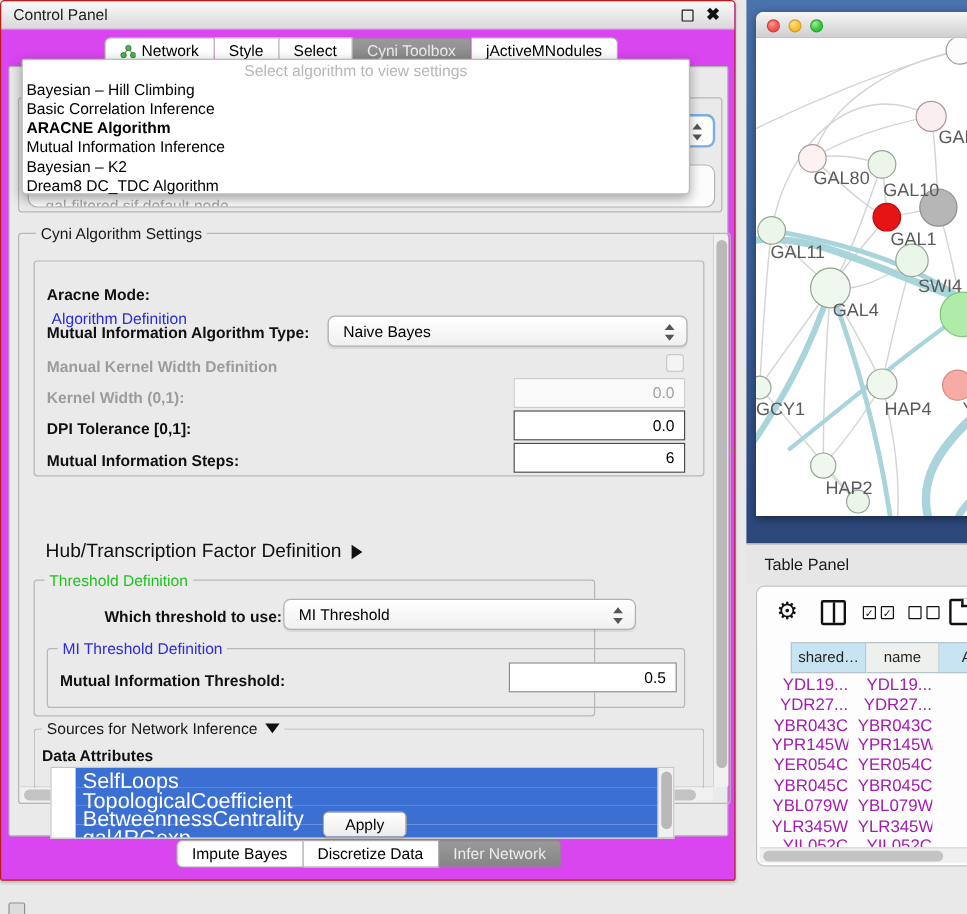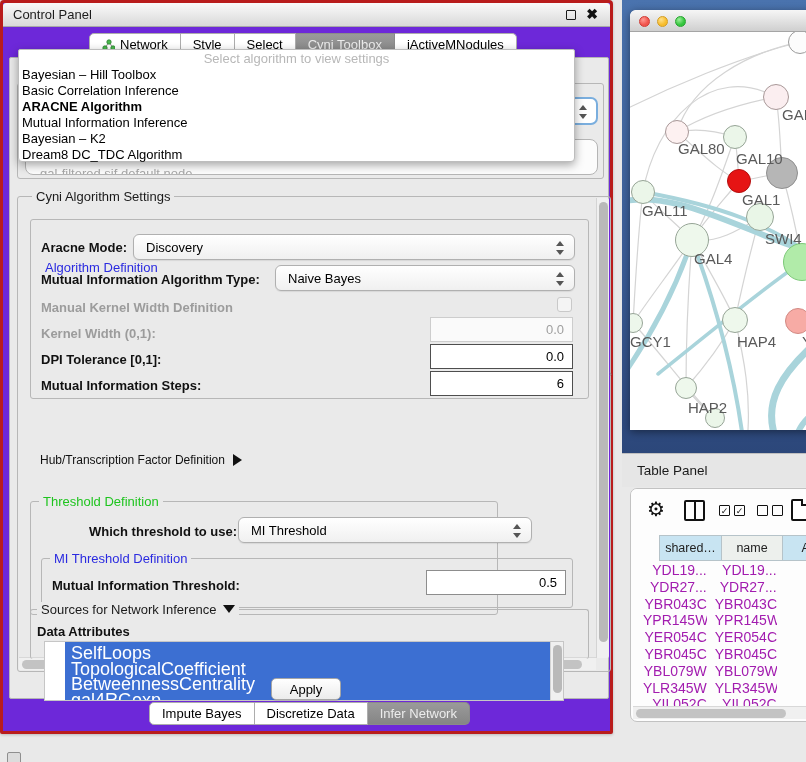--- a/index.html
+++ b/index.html
@@ -2,21 +2,21 @@
 <html><head>
 <meta charset="utf-8">
 <style>
   * { margin:0; padding:0; box-sizing:border-box; }
   html,body { width:806px; height:762px; }
   body { font-family:"Liberation Sans", sans-serif; background:#e9e9e9; position:relative; overflow:hidden; }
   #root { position:absolute; left:0; top:0; width:806px; height:762px; overflow:hidden; background:#e9e9e9; }
 
   
   .cp-window { position:absolute; left:0; top:8; width:613px; height:734px;
-    background:#6d28d9; border:3px solid #b91c1c; border-radius:4px 4px 2px 2px;
+    background:#d946ef; border:1px solid #b91c1c; border-radius:4px 4px 2px 2px;
     box-shadow:0 1px 3px rgba(0,0,0,.2); }
   .cp-titlebar { position:absolute; left:0; top:0; right:0; height:24px;
     background:linear-gradient(180deg,#fafafa,#d9d9d9); border-bottom:1px solid #a8a8a8;
     border-radius:3px 3px 0 0; }
   .cp-title { position:absolute; left:10px; top:4px; font-size:13px; color:#1c1c1c; }
   .cp-float { position:absolute; right:34px; top:7px; width:10px; height:10px; border:1.6px solid #1a1a1a; border-radius:1px; cursor:pointer; }
   .cp-close { position:absolute; right:12px; top:3px; font-size:14px; font-weight:bold; color:#111; cursor:pointer; }
 
   
   .seg-tabs { position:absolute; display:flex; height:23px; }
@@ -73,21 +73,21 @@
   .hsb-thumb { position:absolute; top:2px; height:9px; background:#c3c3c3; border-radius:5px; }
 
   
   .attr-list { position:absolute; background:#fff; border:1px solid #c6c6c6; overflow:hidden; }
   .attr-item { height:15.6px; background:#3c6fd2; color:#fff; font-size:18px; padding:1px 0 0 6px; white-space:nowrap;margin-left:20px; }
 
   .apply-btn { position:absolute; width:70px; height:22px; background:linear-gradient(180deg,#ffffff,#ececec);
     border:1px solid #a6a6a6; border-radius:5px; font-size:13px; color:#000; text-align:center; padding-top:3px; cursor:pointer;
     box-shadow:0 1px 1px rgba(0,0,0,.1); }
 
-  .hub-row { position:absolute; font-size:12px; color:#111; white-space:nowrap; }
+  .hub-row { position:absolute; font-size:16px; color:#111; white-space:nowrap; }
   .tri-right { display:inline-block; width:0; height:0; border-top:6px solid transparent; border-bottom:6px solid transparent;
     border-left:9px solid #111; vertical-align:-2px; margin-left:8px; }
   .tri-down { display:inline-block; width:0; height:0; border-left:6px solid transparent; border-right:6px solid transparent;
     border-top:8px solid #111; vertical-align:1px; margin-left:6px; }
 
   
   .desk { position:absolute; left:622px; top:0; width:184px; height:453px;
     background:linear-gradient(180deg,#4a73ae 0%, #3a5c96 60%, #2c477a 100%); }
   .net-window { position:absolute; left:8px; top:10px; width:190px; height:420px;
     background:#fff; border-radius:6px 6px 0 0; box-shadow:0 2px 8px rgba(0,0,0,.45); overflow:hidden; }
@@ -182,27 +182,20 @@
         </div>
 
         <div class="hsb-track" style="left:1px; right:14px; bottom:1px;">
           <div class="hsb-thumb" style="left:3px; width:560px;"></div>
         </div>
 
         <div class="grp" style="left:12px; top:22px; width:559px; height:180px;">
           <span class="grp-legend leg-blue" style="left:10px;margin-top:48px;">Algorithm Definition</span>
 
           <span class="flabel" style="left:10px; top:20px;">Aracne Mode:</span>
-          <div class="combo" style="left:102px; top:14px; width:442px;">
-            <span class="cval">Discovery</span>
-            <span class="arrows">
-                <i class="up"></i>
-                <i class="dn"></i>
-              </span>
-          </div>
 
           <span class="flabel" style="left:10px; top:52px;">Mutual Information Algorithm Type:</span>
           <div class="combo" style="left:244px; top:45px; width:300px;">
             <span class="cval">Naive Bayes</span>
             <span class="arrows">
                 <i class="up"></i>
                 <i class="dn"></i>
               </span>
           </div>
 
@@ -216,21 +209,21 @@
           <div class="tfield" style="left:399px; top:124px; width:143px;"><span>0.0</span></div>
 
           <span class="flabel" style="left:10px; top:158px;">Mutual Information Steps:</span>
           <div class="tfield" style="left:399px; top:151px; width:143px;"><span>6</span></div>
         </div>
 
         <div class="hub-row" style="left:22px; top:256px;">
           <span>Hub/Transcription Factor Definition</span><span class="tri-right"></span>
         </div>
 
-        <div class="grp" style="left:12px; top:304px; width:468px; height:114px;">
+        <div class="grp" style="left:12px; top:288px; width:468px; height:114px;">
           <span class="grp-legend leg-green" style="left:8px;">Threshold Definition</span>
 
           <span class="flabel" style="left:58px; top:22px;">Which threshold to use:</span>
           <div class="combo" style="left:207px; top:15px; width:294px;">
             <span class="cval">MI Threshold</span>
             <span class="arrows">
                 <i class="up"></i>
                 <i class="dn"></i>
               </span>
           </div>
@@ -262,21 +255,21 @@
 
     <div class="seg-tabs bottom-tabs">
       <div class="seg-tab"><span>Impute Bayes</span></div>
       <div class="seg-tab"><span>Discretize Data</span></div>
       <div class="seg-tab selected"><span>Infer Network</span></div>
     </div>
   </div>
 
   <div class="popup">
     <div class="ph">Select algorithm to view settings</div>
-    <div class="it">Bayesian – Hill Toolbox</div>
+    <div class="it">Bayesian – Hill Climbing</div>
     <div class="it">Basic Correlation Inference</div>
     <div class="it bold">ARACNE Algorithm</div>
     <div class="it">Mutual Information Inference</div>
     <div class="it">Bayesian – K2</div>
     <div class="it">Dream8 DC_TDC Algorithm</div>
   </div>
 
   <div class="split-handle">›</div>
 
   <div class="desk">

